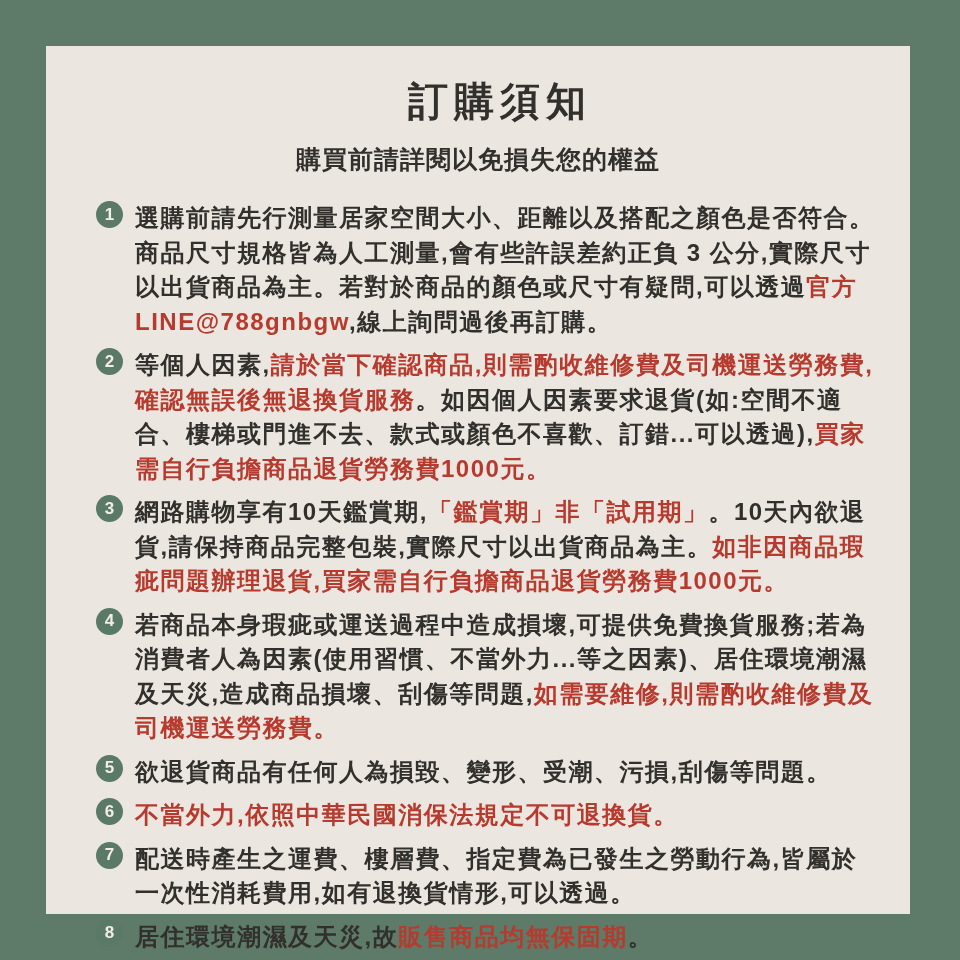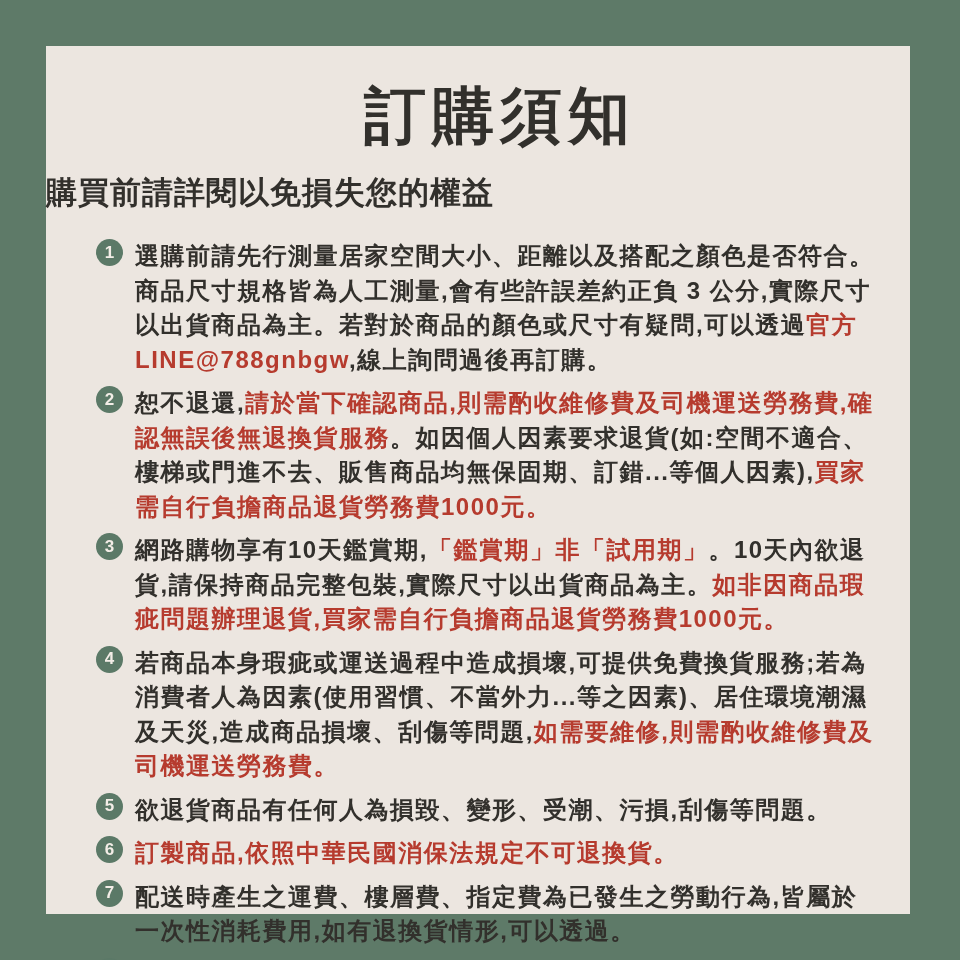--- a/index.html
+++ b/index.html
@@ -21,29 +21,30 @@
   }
   .panel{
     position:absolute;
     left:46px;top:46px;
     width:864px;height:868px;
     background:var(--background-cream);
   }
   .title{
     margin:28px 0 0 0;
     text-align:center;
-    font-size:62px;
+    font-size:40px;
     font-weight:800;
     letter-spacing:6px;
     color:var(--text-dark);
     padding-left:44px;
   }
   .subtitle{
     margin:14px 0 0 0;
-    font-size:31px;
+    text-align:center;
+    font-size:25px;
     font-weight:800;
     letter-spacing:1px;
     color:var(--text-dark);
   }
   .list{
     margin:21px 28px 0 50px;
   }
   .item{
     display:flex;
     align-items:flex-start;
@@ -81,37 +82,37 @@
 <div class="panel">
   <h1 class="title">訂購須知</h1>
   <h2 class="subtitle">購買前請詳閱以免損失您的權益</h2>
   <div class="list" id="notice-list">
       <div class="item">
         <span class="badge">1</span>
         <p class="content"><span class="seg">選購前請先行測量居家空間大小、距離以及搭配之顏色是否符合。商品尺寸規格皆為人工測量,會有些許誤差約正負 3 公分,實際尺寸以出貨商品為主。若對於商品的顏色或尺寸有疑問,可以透過</span><span class="seg red">官方LINE@788gnbgw</span><span class="seg">,線上詢問過後再訂購。</span></p>
       </div>
       <div class="item">
         <span class="badge">2</span>
-        <p class="content"><span class="seg">恕不退還,</span><span class="seg red">請於當下確認商品,則需酌收維修費及司機運送勞務費,確認無誤後無退換貨服務</span><span class="seg">。如因個人因素要求退貨(如:空間不適合、樓梯或門進不去、販售商品均無保固期、訂錯...等個人因素),</span><span class="seg red">買家需自行負擔商品退貨勞務費1000元。</span></p>
+        <p class="content"><span class="seg">等個人因素,</span><span class="seg red">請於當下確認商品,則需酌收維修費及司機運送勞務費,確認無誤後無退換貨服務</span><span class="seg">。如因個人因素要求退貨(如:空間不適合、樓梯或門進不去、款式或顏色不喜歡、訂錯...可以透過),</span><span class="seg red">買家需自行負擔商品退貨勞務費1000元。</span></p>
       </div>
       <div class="item">
         <span class="badge">3</span>
         <p class="content"><span class="seg">網路購物享有10天鑑賞期,</span><span class="seg red">「鑑賞期」非「試用期」</span><span class="seg">。10天內欲退貨,請保持商品完整包裝,實際尺寸以出貨商品為主。</span><span class="seg red">如非因商品瑕疵問題辦理退貨,買家需自行負擔商品退貨勞務費1000元。</span></p>
       </div>
       <div class="item">
         <span class="badge">4</span>
         <p class="content"><span class="seg">若商品本身瑕疵或運送過程中造成損壞,可提供免費換貨服務;若為消費者人為因素(使用習慣、不當外力...等之因素)、居住環境潮濕及天災,造成商品損壞、刮傷等問題,</span><span class="seg red">如需要維修,則需酌收維修費及司機運送勞務費。</span></p>
       </div>
       <div class="item">
         <span class="badge">5</span>
         <p class="content"><span class="seg">欲退貨商品有任何人為損毀、變形、受潮、污損,刮傷等問題。</span></p>
       </div>
       <div class="item">
         <span class="badge">6</span>
-        <p class="content"><span class="seg red">訂製商品,依照中華民國消保法規定不可退換貨。</span></p>
+        <p class="content"><span class="seg red">不當外力,依照中華民國消保法規定不可退換貨。</span></p>
       </div>
       <div class="item">
         <span class="badge">7</span>
         <p class="content"><span class="seg">配送時產生之運費、樓層費、指定費為已發生之勞動行為,皆屬於一次性消耗費用,如有退換貨情形,可以透過。</span></p>
       </div>
       <div class="item">
         <span class="badge">8</span>
         <p class="content"><span class="seg">居住環境潮濕及天災,故</span><span class="seg red">販售商品均無保固期</span><span class="seg">。</span></p>
       </div>
     </div>

